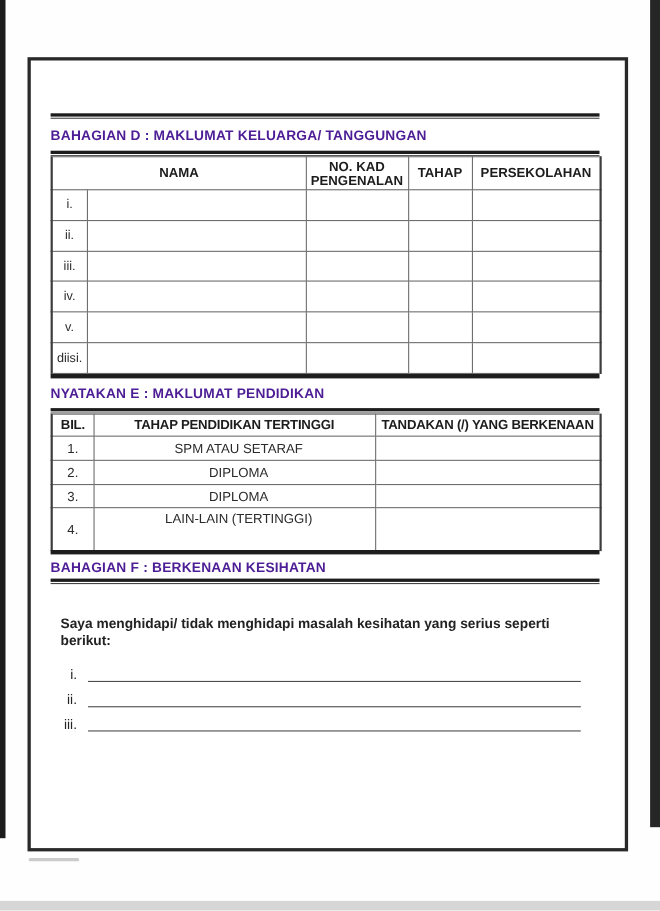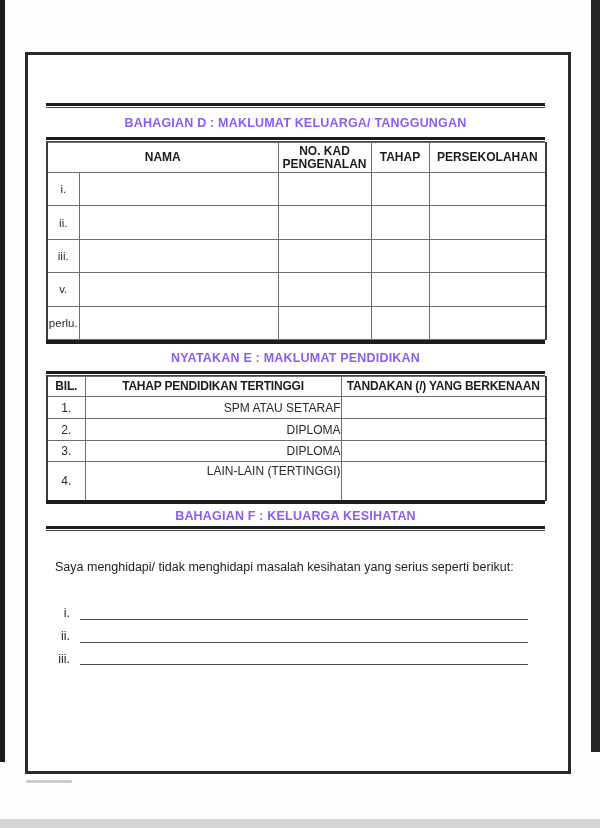--- a/index.html
+++ b/index.html
@@ -18,46 +18,46 @@
   .rule-heavy{position:absolute;left:46px;width:499px;height:5px;box-sizing:border-box;
     border-top:3px solid #1d1d1d;border-bottom:1px solid #454545;}
   .rule-thick{position:absolute;left:46px;width:499px;height:4px;background:#1d1d1d;}
   #rule-d-top{top:103px;}
   #rule-table-d-top{top:137px;}
   #rule-table-d-bottom{top:340px;}
   #rule-table-e-top{top:371px;}
   #rule-table-e-bottom{top:500px;}
   #rule-f{top:526px;}
   
-  .sec-heading{position:absolute;left:46px;width:499px;text-align:center;
-    font-size:12.5px;font-weight:bold;letter-spacing:0.2px;color:#8b5cf6;line-height:16px;}
+  .sec-heading{position:absolute;left:46px;width:499px;
+    font-size:12.5px;font-weight:bold;letter-spacing:0.2px;color:#4c1d95;line-height:16px;}
   #heading-d{top:115px;}
   #heading-e{top:350px;}
   #heading-f{top:508px;}
   
   table{border-collapse:collapse;table-layout:fixed;position:absolute;background:#fff;}
   table th,table td{border:1px solid #6e6e6e;padding:0;overflow:hidden;}
   table{border-left:2px solid #3c3c3c;border-right:2px solid #3c3c3c;border-top:none;border-bottom:none;}
   th{font-size:12px;font-weight:bold;text-align:center;line-height:13px;color:#1c1c1c;}
   #table-d{left:46px;top:142px;width:499px;height:198px;}
   #table-d thead tr{height:30px;}
   #table-d tbody tr{height:21px;}
   #table-d td.num{font-size:11.5px;text-align:center;color:#2a2a2a;}
   #table-e{left:46px;top:376px;width:499px;height:124px;}
   #table-e thead tr{height:20px;}
   #table-e th{letter-spacing:-0.2px;}
   #table-e td.bil{font-size:12px;text-align:center;color:#2a2a2a;}
-  #table-e td.tahap{font-size:12px;text-align:right;padding-left:8px;color:#2a2a2a;}
+  #table-e td.tahap{font-size:12px;text-align:center;padding-left:8px;color:#2a2a2a;}
   #table-e tr.r-std{height:22px;}
   #table-e tr.r3{height:21px;}
   #table-e tr.r4{height:39px;}
   #table-e tr.r4 td.tahap{vertical-align:top;padding-top:2px;}
   #table-e tr.r4 td.bil{vertical-align:middle;}
   
-  .para{position:absolute;font-size:12.5px;line-height:15px;color:#222;}
+  .para{position:absolute;font-size:12.5px;line-height:15px;color:#222;font-weight:bold;}
   #intro-f{left:55px;top:560px;width:480px;}
   #nota-f{left:55px;top:688px;width:500px;}
   .hline-label{position:absolute;left:36px;width:34px;text-align:right;
     font-size:12.5px;line-height:14px;color:#222;}
   #hl1{top:606px;}#hl2{top:629px;}#hl3{top:652px;}
   .hline{position:absolute;left:80px;width:448px;height:0;border-bottom:1.5px solid #4d4d4d;}
   #ln1{top:619px;}#ln2{top:642px;}#ln3{top:664px;}
 </style>
 </head>
 <body>
@@ -107,28 +107,35 @@
         <td></td>
       </tr>
       <tr>
         <td class="num">iii.</td>
         <td></td>
         <td></td>
         <td></td>
         <td></td>
       </tr>
       <tr>
+        <td class="num">iv.</td>
+        <td></td>
+        <td></td>
+        <td></td>
+        <td></td>
+      </tr>
+      <tr>
         <td class="num">v.</td>
         <td></td>
         <td></td>
         <td></td>
         <td></td>
       </tr>
       <tr>
-        <td class="num">perlu.</td>
+        <td class="num">diisi.</td>
         <td></td>
         <td></td>
         <td></td>
         <td></td>
       </tr>
     </tbody>
   </table>
   <div class="rule-thick" id="rule-table-d-bottom"></div>
 
   <div class="sec-heading" id="heading-e">NYATAKAN E : MAKLUMAT PENDIDIKAN</div>
@@ -165,21 +172,21 @@
       </tr>
       <tr class="r4">
         <td class="bil">4.</td>
         <td class="tahap">LAIN-LAIN (TERTINGGI)</td>
         <td></td>
       </tr>
     </tbody>
   </table>
   <div class="rule-thick" id="rule-table-e-bottom"></div>
 
-  <div class="sec-heading" id="heading-f">BAHAGIAN F : KELUARGA KESIHATAN</div>
+  <div class="sec-heading" id="heading-f">BAHAGIAN F : BERKENAAN KESIHATAN</div>
   <div class="rule-heavy" id="rule-f"></div>
 
   <div class="para" id="intro-f">Saya menghidapi/ tidak menghidapi masalah kesihatan yang serius seperti berikut:</div>
 
   <div class="hline-label" id="hl1">i.</div>
   <div class="hline" id="ln1"></div>
 
   <div class="hline-label" id="hl2">ii.</div>
   <div class="hline" id="ln2"></div>
 

